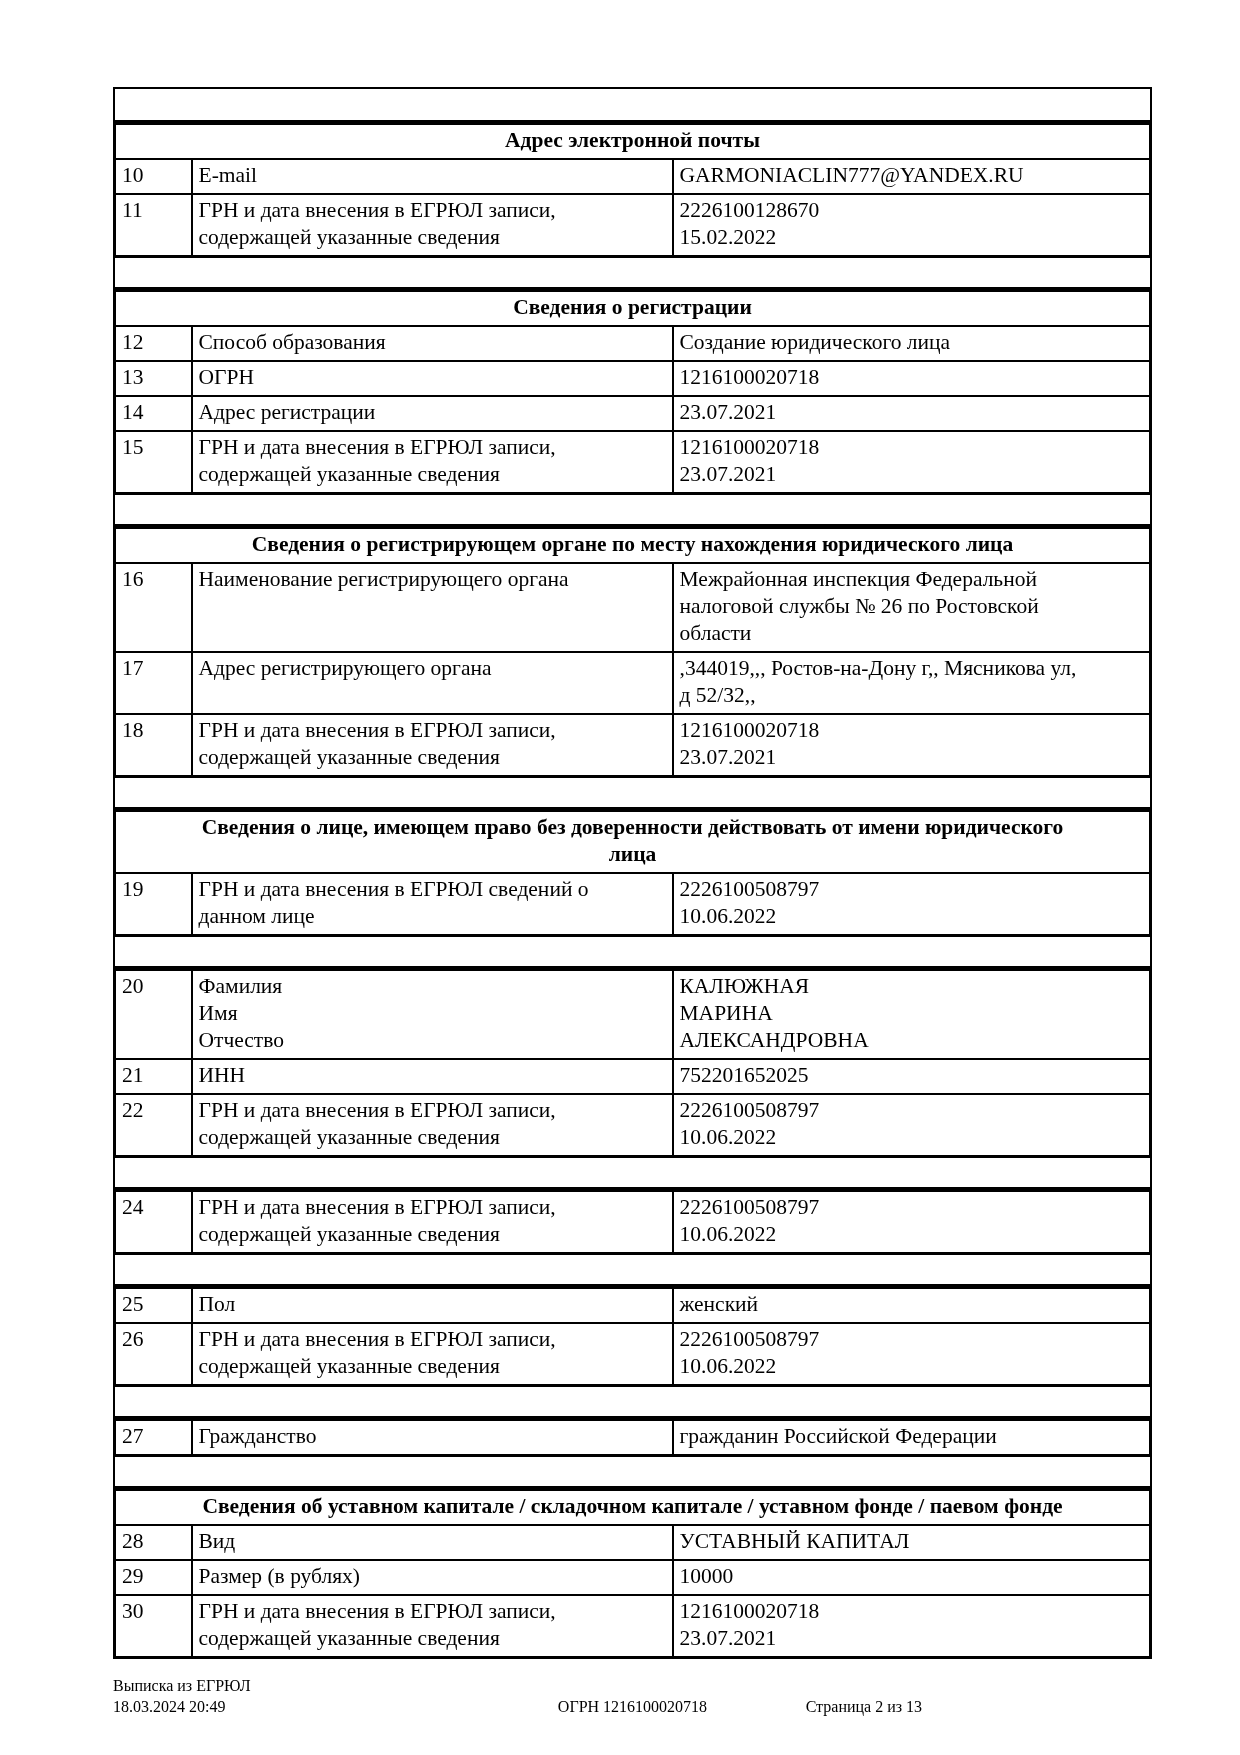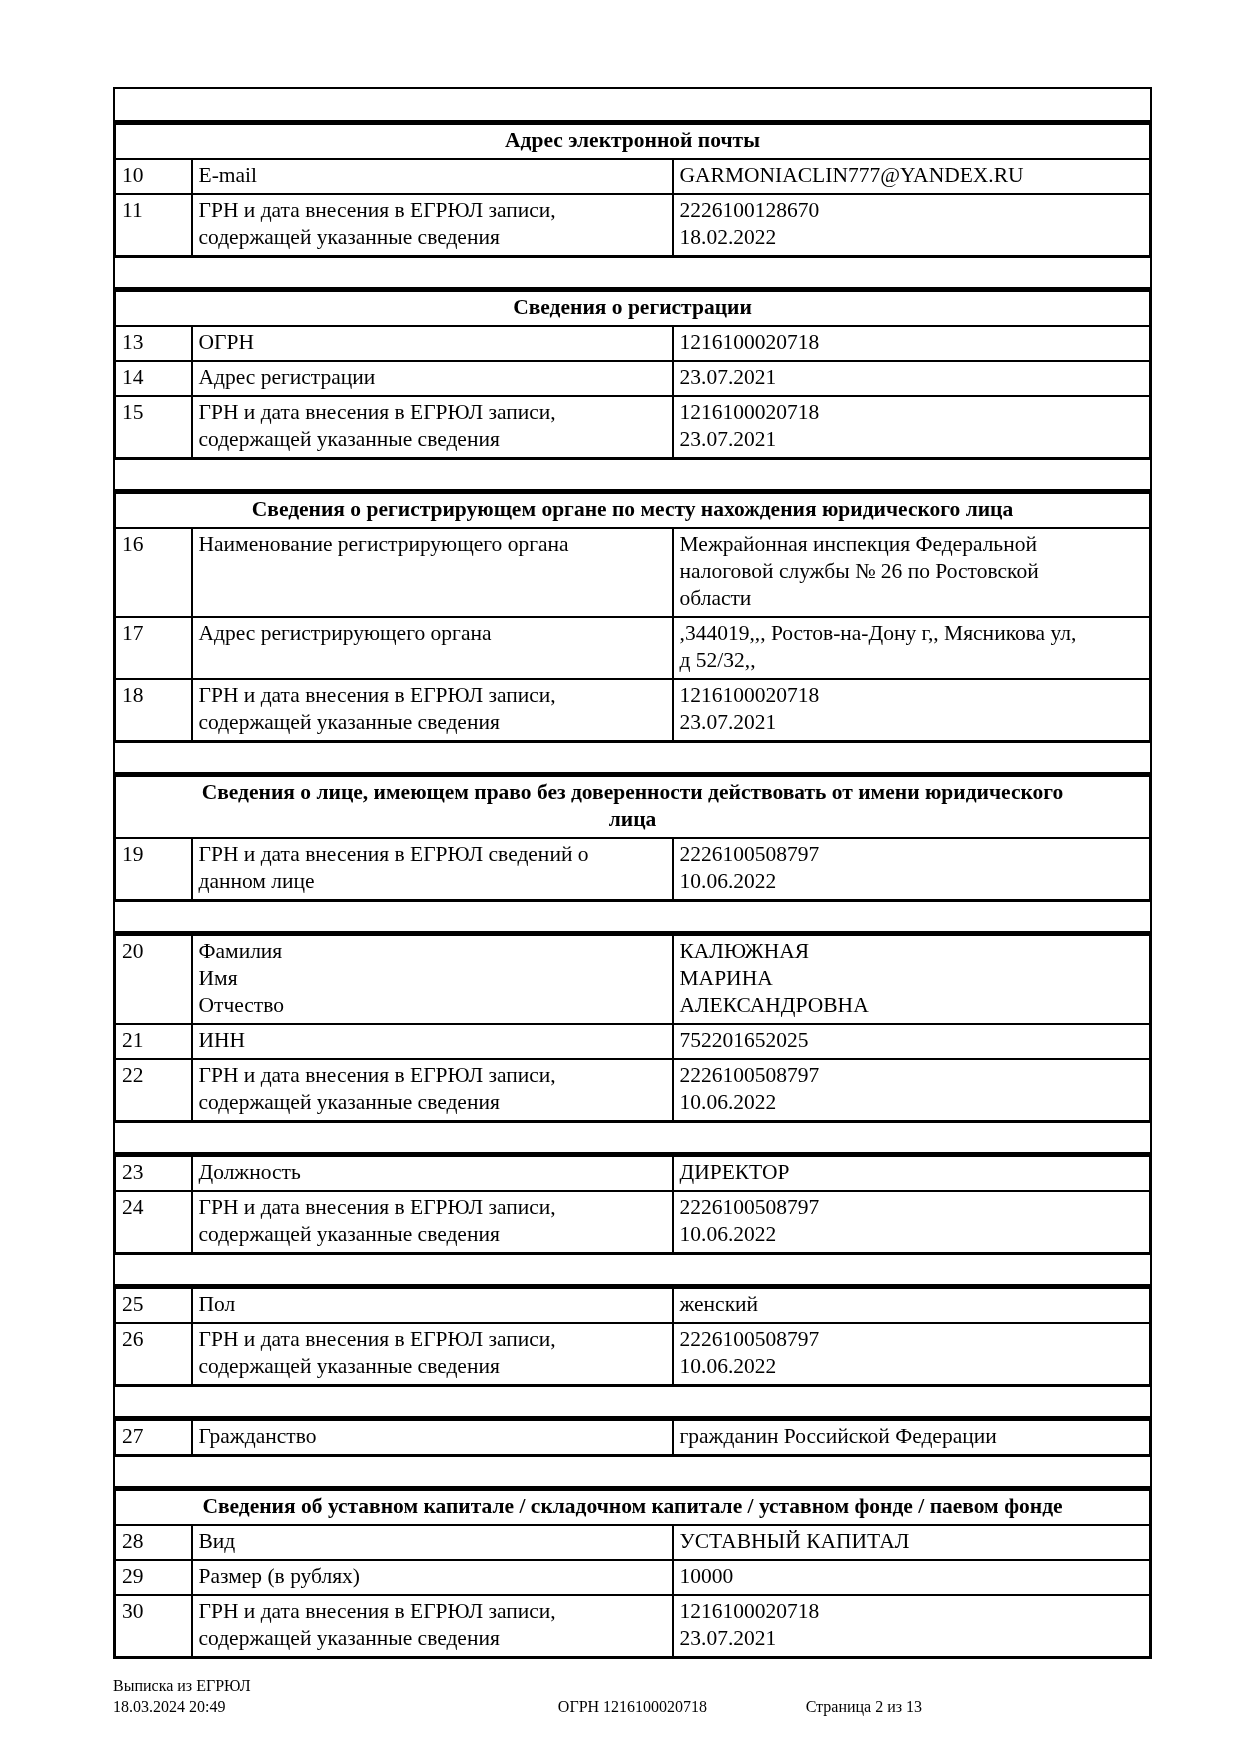--- a/index.html
+++ b/index.html
@@ -62,36 +62,41 @@
       <tr>
         <td class="num">10</td>
         <td>E-mail</td>
         <td>GARMONIACLIN777@YANDEX.RU</td>
       </tr>
       <tr>
         <td class="num">11</td>
         <td>ГРН и дата внесения в ЕГРЮЛ записи,
 содержащей указанные сведения</td>
         <td>2226100128670
-18.02.2022</td>
+15.02.2022</td>
       </tr>
     </tbody>
       </table>
 
     <div class="spacer"></div>
 
     <table class="section">
       <colgroup>
           <col class="c-num">
           <col class="c-label">
           <col>
         </colgroup>
       <tbody>
           <tr>
         <td colspan="3" class="header-cell">Сведения о регистрации</td>
+      </tr>
+      <tr>
+        <td class="num">12</td>
+        <td>Способ образования</td>
+        <td>Создание юридического лица</td>
       </tr>
       <tr>
         <td class="num">13</td>
         <td>ОГРН</td>
         <td>1216100020718</td>
       </tr>
       <tr>
         <td class="num">14</td>
         <td>Адрес регистрации</td>
         <td>23.07.2021</td>
@@ -199,25 +204,20 @@
 
     <div class="spacer"></div>
 
     <table class="section">
       <colgroup>
           <col class="c-num">
           <col class="c-label">
           <col>
         </colgroup>
       <tbody>
-          <tr>
-        <td class="num">23</td>
-        <td>Должность</td>
-        <td>ДИРЕКТОР</td>
-      </tr>
       <tr>
         <td class="num">24</td>
         <td>ГРН и дата внесения в ЕГРЮЛ записи,
 содержащей указанные сведения</td>
         <td>2226100508797
 10.06.2022</td>
       </tr>
     </tbody>
       </table>
 

